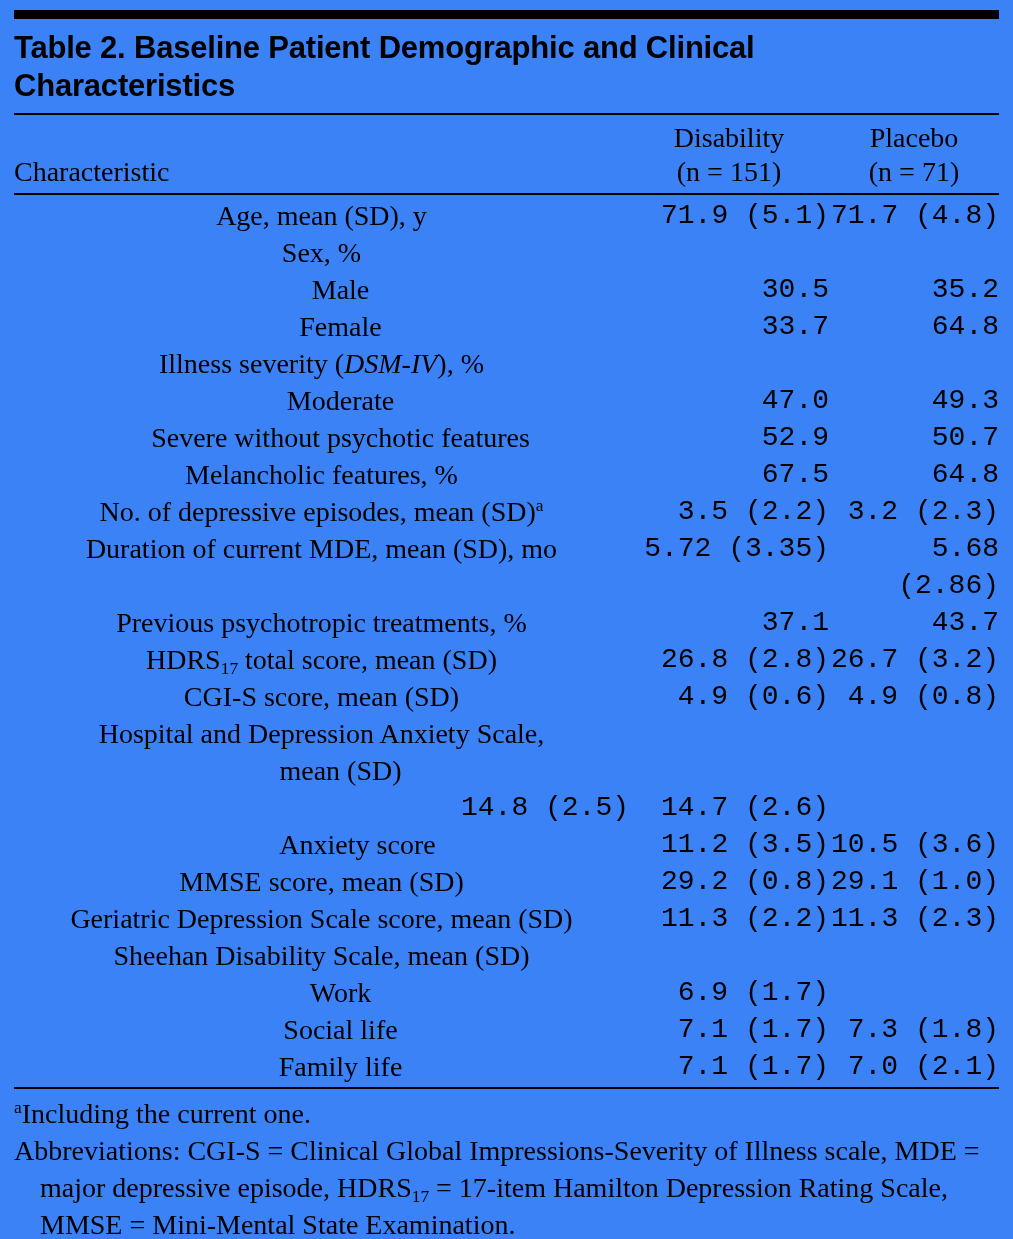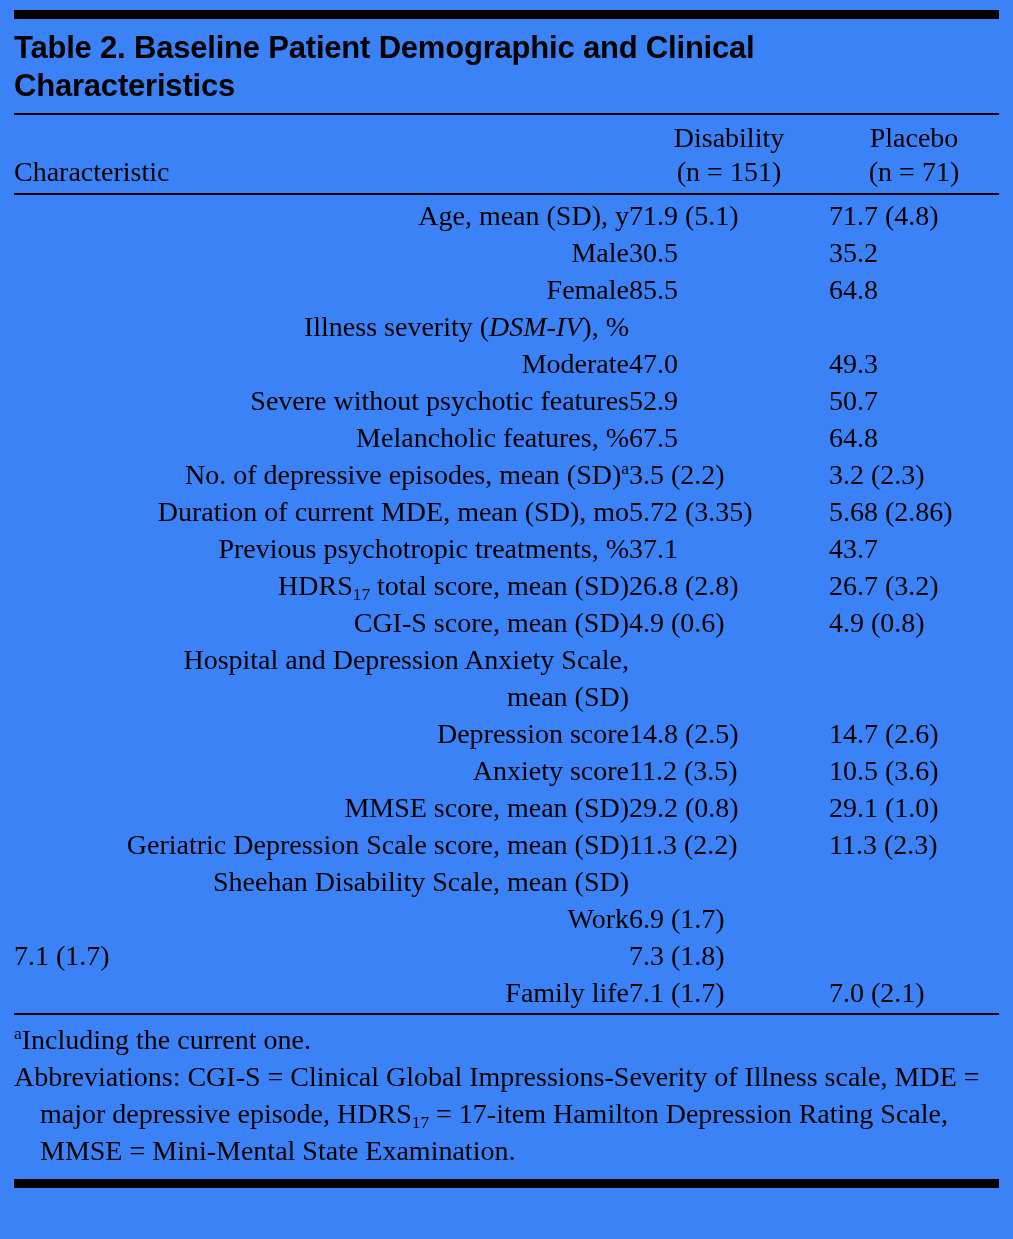--- a/index.html
+++ b/index.html
@@ -39,22 +39,22 @@
     align-items: end;
     padding: 6px 0 4px 0;
     font-size: 28px;
     line-height: 34px;
   }
   .hdr { text-align: center; }
   .hdr-char { text-align: left; }
 
   .tbody { padding: 2px 0 2px 0; }
   .trow { font-size: 28px; line-height: 37px; }
-  .cell.label { text-align: right; }
-  .cell.num   { text-align: left; }
+  .cell.label { text-align: center; }
+  .cell.num   { text-align: right; font-family: Liberation Mono, monospace; }
   .indent-0 { padding-left: 0; }
   .indent-1 { padding-left: 38px; }
   .indent-2 { padding-left: 72px; }
   .label2   { padding-left: 38px; }
 
   .italic { font-style: italic; }
   sup {
     font-size: 62%;
     line-height: 0;
     vertical-align: super;
@@ -104,35 +104,38 @@
 
   <div class="tbody">
       <div class="grid-row trow">
         <div class="cell label indent-0">
           <div><span>Age, mean (SD), y</span></div>
         </div>
         <div class="cell num">71.9 (5.1)</div>
         <div class="cell num">71.7 (4.8)</div>
       </div>
       <div class="grid-row trow">
+        <div class="cell label indent-0">
+          <div><span>Sex, %</span></div>
+        </div>
         <div class="cell num"></div>
         <div class="cell num"></div>
       </div>
       <div class="grid-row trow">
         <div class="cell label indent-1">
           <div><span>Male</span></div>
         </div>
         <div class="cell num">30.5</div>
         <div class="cell num">35.2</div>
       </div>
       <div class="grid-row trow">
         <div class="cell label indent-1">
           <div><span>Female</span></div>
         </div>
-        <div class="cell num">85.5</div>
+        <div class="cell num">33.7</div>
         <div class="cell num">64.8</div>
       </div>
       <div class="grid-row trow">
         <div class="cell label indent-0">
           <div><span>Illness severity (</span><span class="italic">DSM-IV</span><span>), %</span></div>
         </div>
         <div class="cell num"></div>
         <div class="cell num"></div>
       </div>
       <div class="grid-row trow">
@@ -193,23 +196,20 @@
       </div>
       <div class="grid-row trow">
         <div class="cell label indent-0">
           <div><span>Hospital and Depression Anxiety Scale,</span></div>
           <div class="label2"><span>mean (SD)</span></div>
         </div>
         <div class="cell num"></div>
         <div class="cell num"></div>
       </div>
       <div class="grid-row trow">
-        <div class="cell label indent-2">
-          <div><span>Depression score</span></div>
-        </div>
         <div class="cell num">14.8 (2.5)</div>
         <div class="cell num">14.7 (2.6)</div>
       </div>
       <div class="grid-row trow">
         <div class="cell label indent-2">
           <div><span>Anxiety score</span></div>
         </div>
         <div class="cell num">11.2 (3.5)</div>
         <div class="cell num">10.5 (3.6)</div>
       </div>
@@ -234,20 +234,23 @@
         <div class="cell num"></div>
         <div class="cell num"></div>
       </div>
       <div class="grid-row trow">
         <div class="cell label indent-1">
           <div><span>Work</span></div>
         </div>
         <div class="cell num">6.9 (1.7)</div>
       </div>
       <div class="grid-row trow">
+        <div class="cell label indent-1">
+          <div><span>Social life</span></div>
+        </div>
         <div class="cell num">7.1 (1.7)</div>
         <div class="cell num">7.3 (1.8)</div>
       </div>
       <div class="grid-row trow">
         <div class="cell label indent-1">
           <div><span>Family life</span></div>
         </div>
         <div class="cell num">7.1 (1.7)</div>
         <div class="cell num">7.0 (2.1)</div>
       </div>

